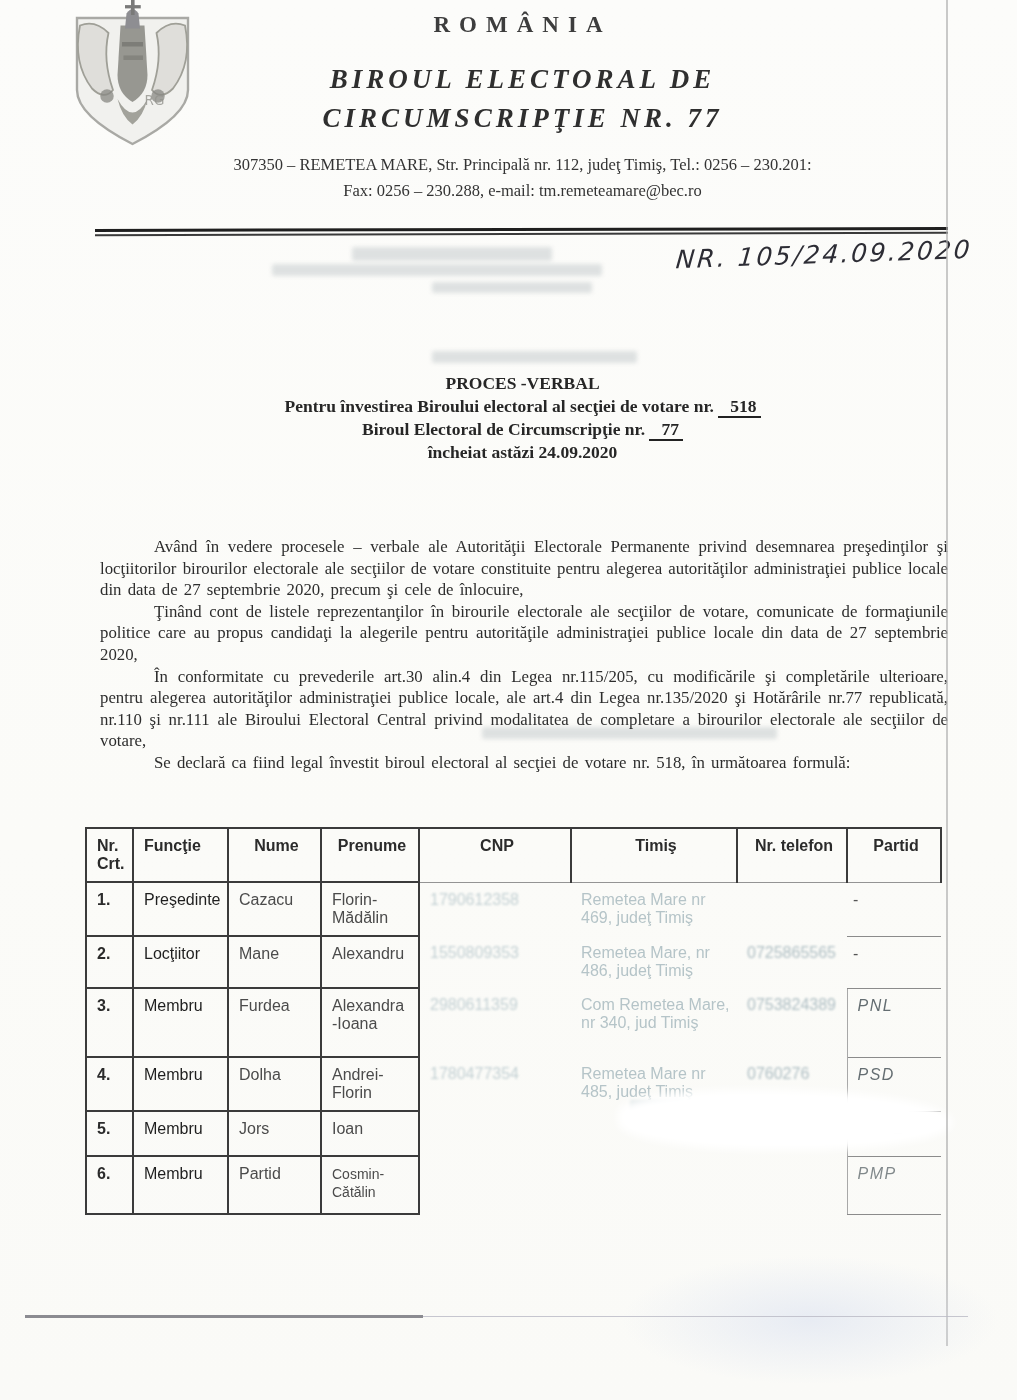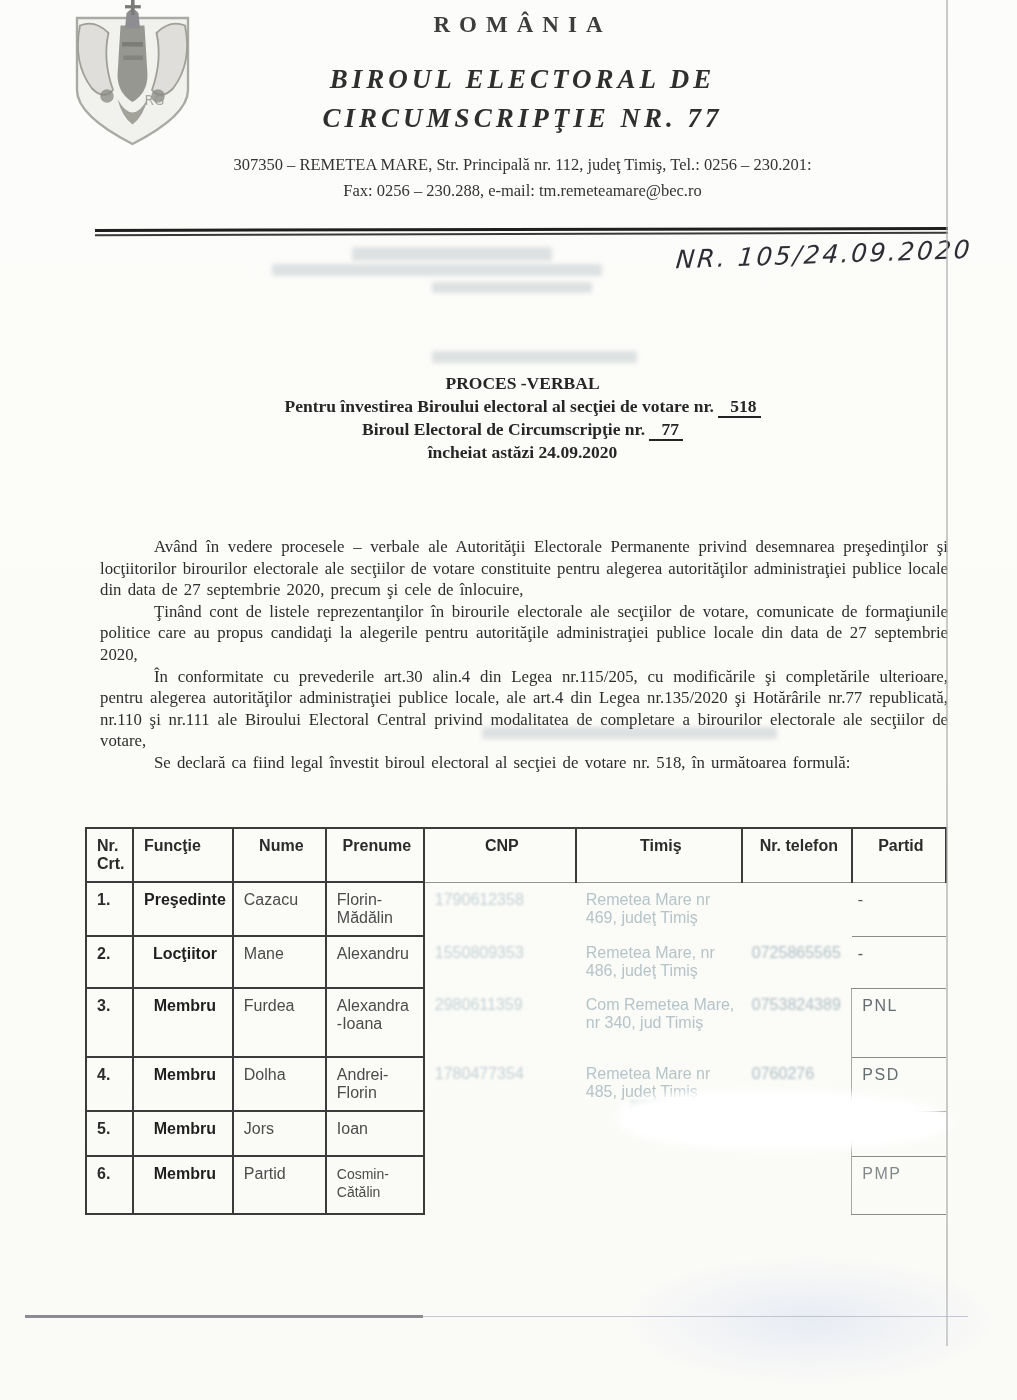--- a/index.html
+++ b/index.html
@@ -35,27 +35,27 @@
   #bodytext p { text-indent:54px; margin:0; word-spacing:2px; }
   
   #tbl { position:absolute; left:85px; top:827px; border-collapse:collapse; table-layout:fixed;
          font-family:"Liberation Sans", sans-serif; font-size:16px; color:#2b2b2b; }
   #tbl td { vertical-align:top; padding:8px 6px 8px 10px; line-height:18px;margin-top:33px; }
   .lb  { border:2px solid #3b3b3b; }
   .rh  { border:2px solid #3b3b3b; border-bottom:1.5px solid #949494; text-align:center; }
   .rc  { border:0; }
   .hcell { font-weight:bold; }
   .pre-line { white-space:pre-line; }
-  .fn { font-weight:bold; color:#1f1f1f;text-align:center; }
+  .fn { font-weight:normal; color:#1f1f1f; }
   .nm { color:#4b4b4b; }
   .num { font-weight:bold; }
   .faint   { color:#b5c4c8; filter:blur(0.7px); }
   .fainter { color:#c4d1d4; filter:blur(1.1px); }
   .ftel    { color:#aebec3; filter:blur(0.8px); }
-  .party   { color:#646d71; letter-spacing:1.5px; }
+  .party   { color:#646d71; letter-spacing:1.5px;font-style:italic; }
   .dash    { color:#555; }
   .pc-t { border-top:1.5px solid #8b8b8b; }
   .pc-l { border-left:1.5px solid #a8a8a8; }
   .pc-b { border-bottom:1.5px solid #8b8b8b; }
   
   #vline { position:absolute; left:946px; top:0; width:1.5px; height:1346px; background:#adadad; opacity:.65; }
   #whiteout { position:absolute; left:618px; top:1090px; width:335px; height:60px;
               background:#fff; filter:blur(4px); border-radius:40% 60% 50% 50%; }
   .smudge5 { position:absolute; background:#ccd8da; filter:blur(1.6px); opacity:.8; border-radius:2px; }
   #crease-l { position:absolute; left:25px;  top:1315px; width:398px; height:2.5px; background:#6f6f77; opacity:.8; }

